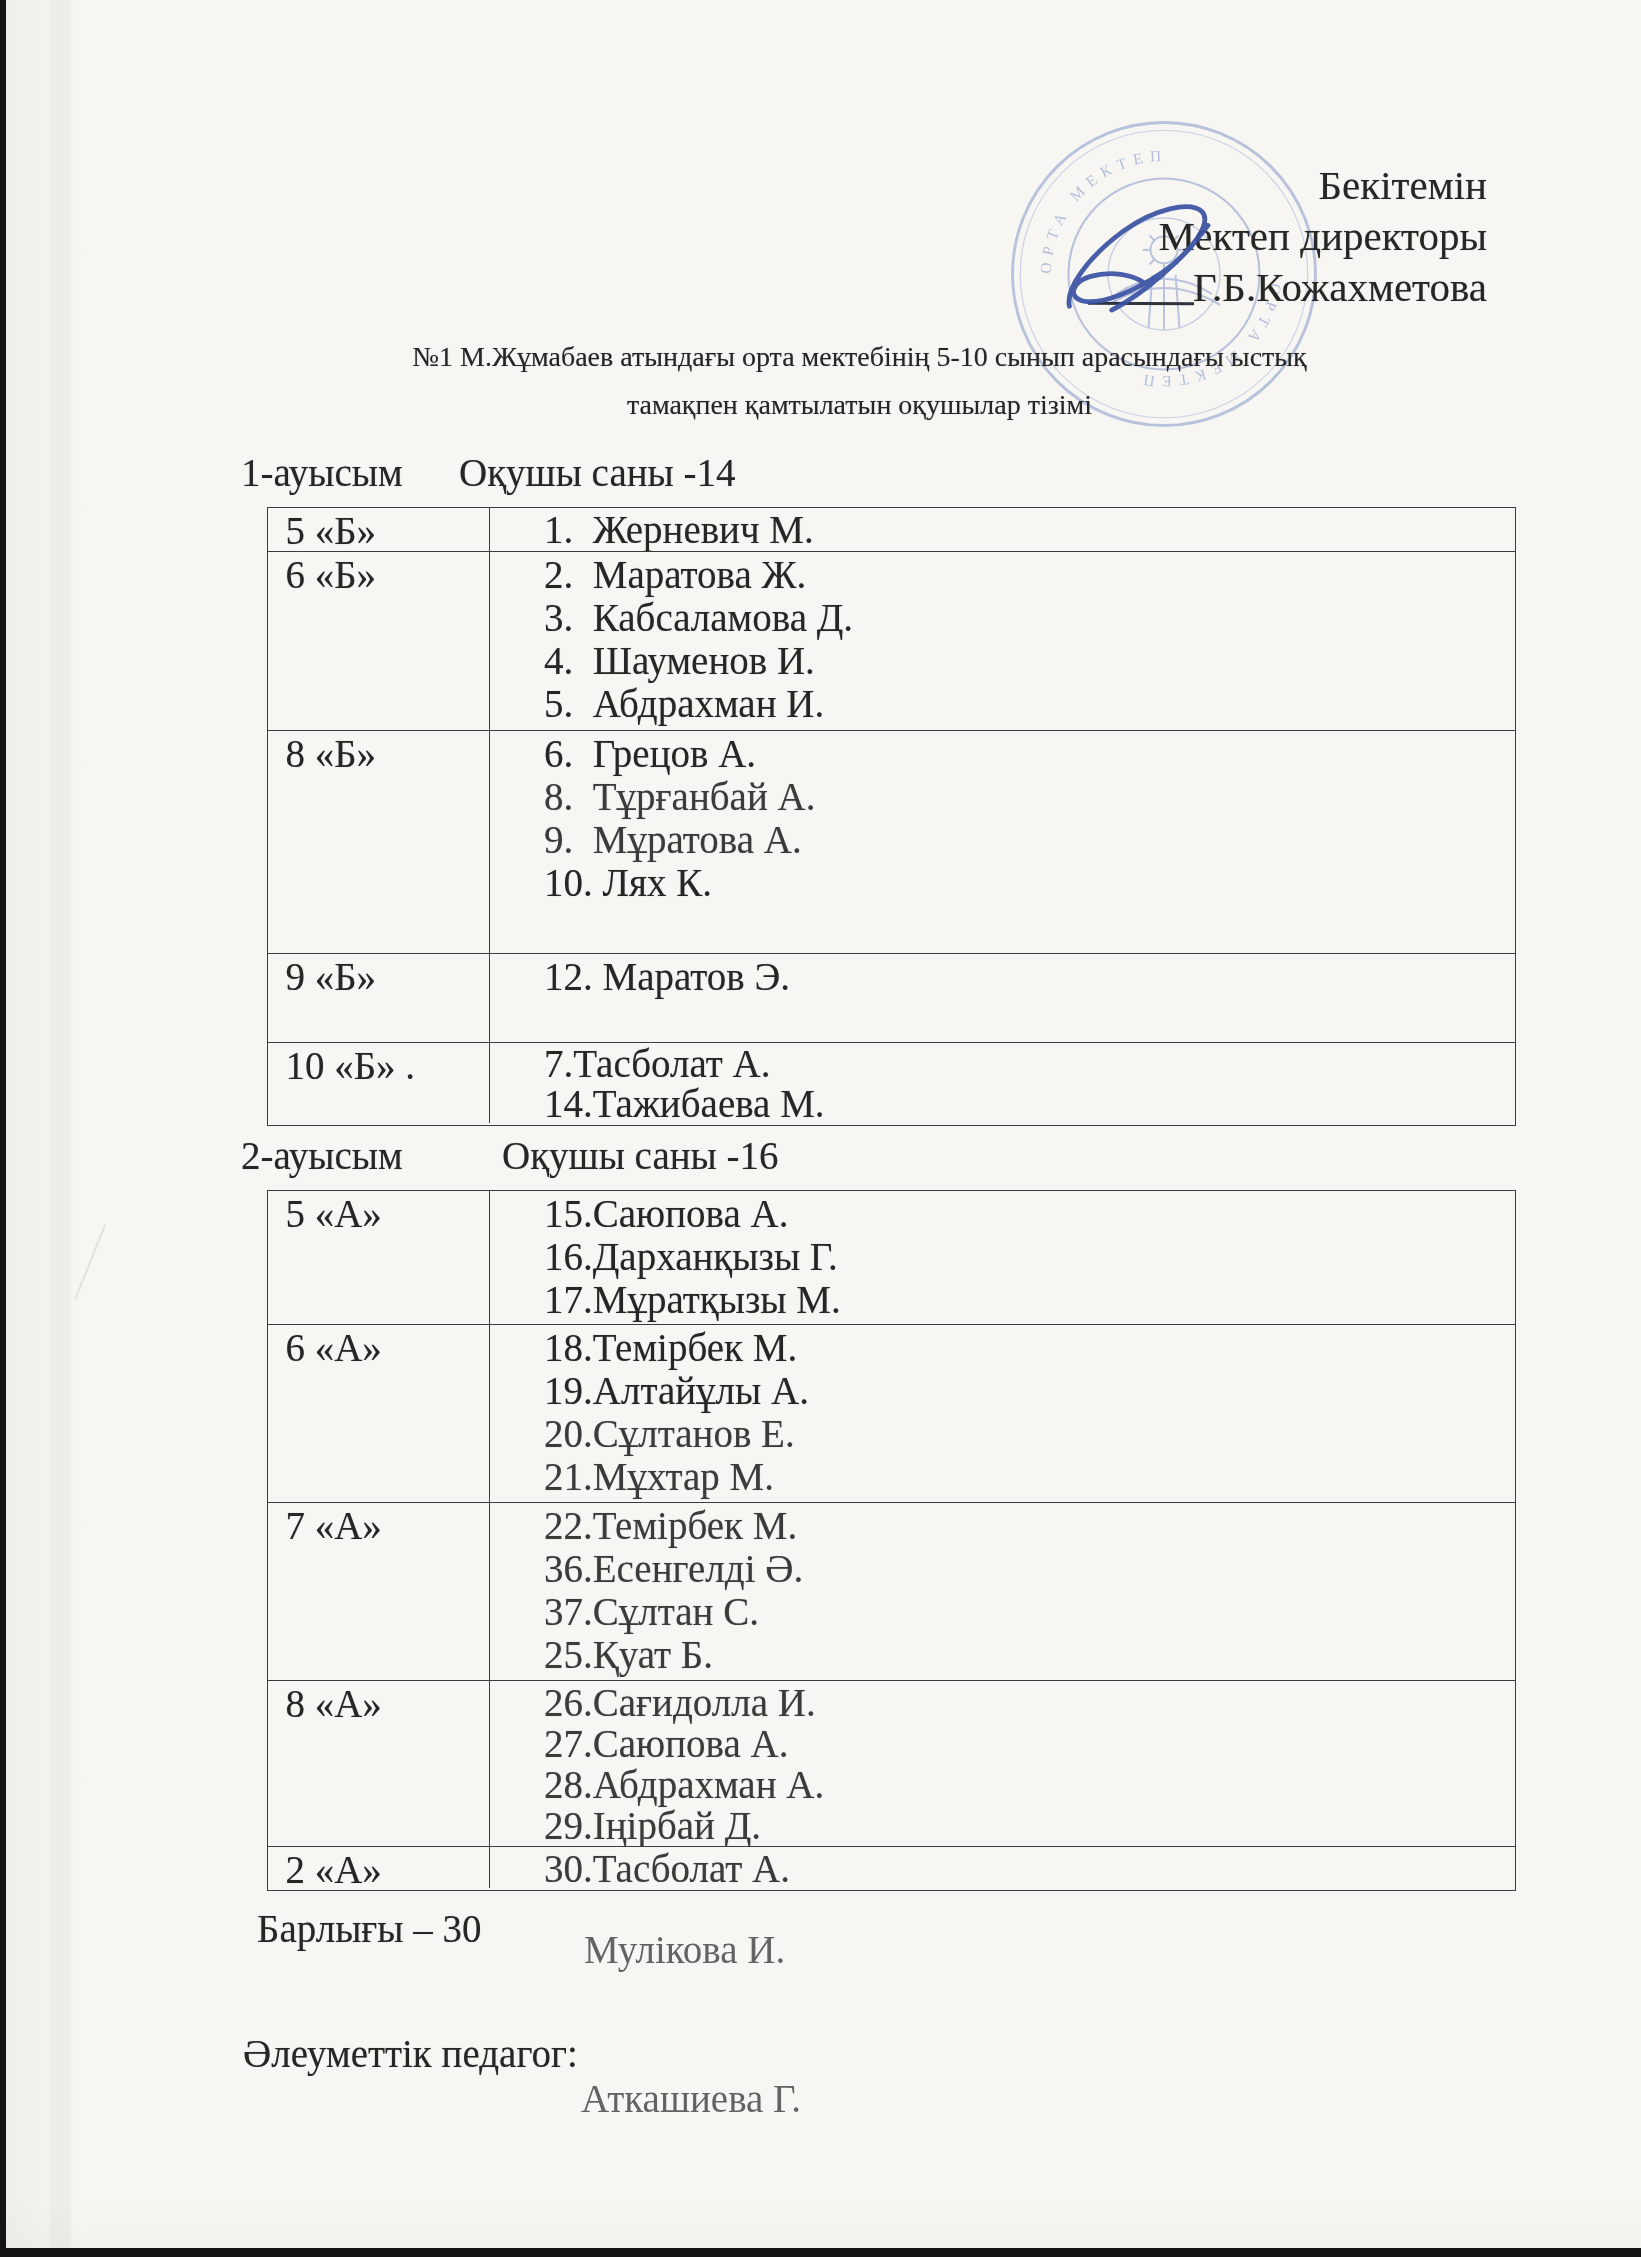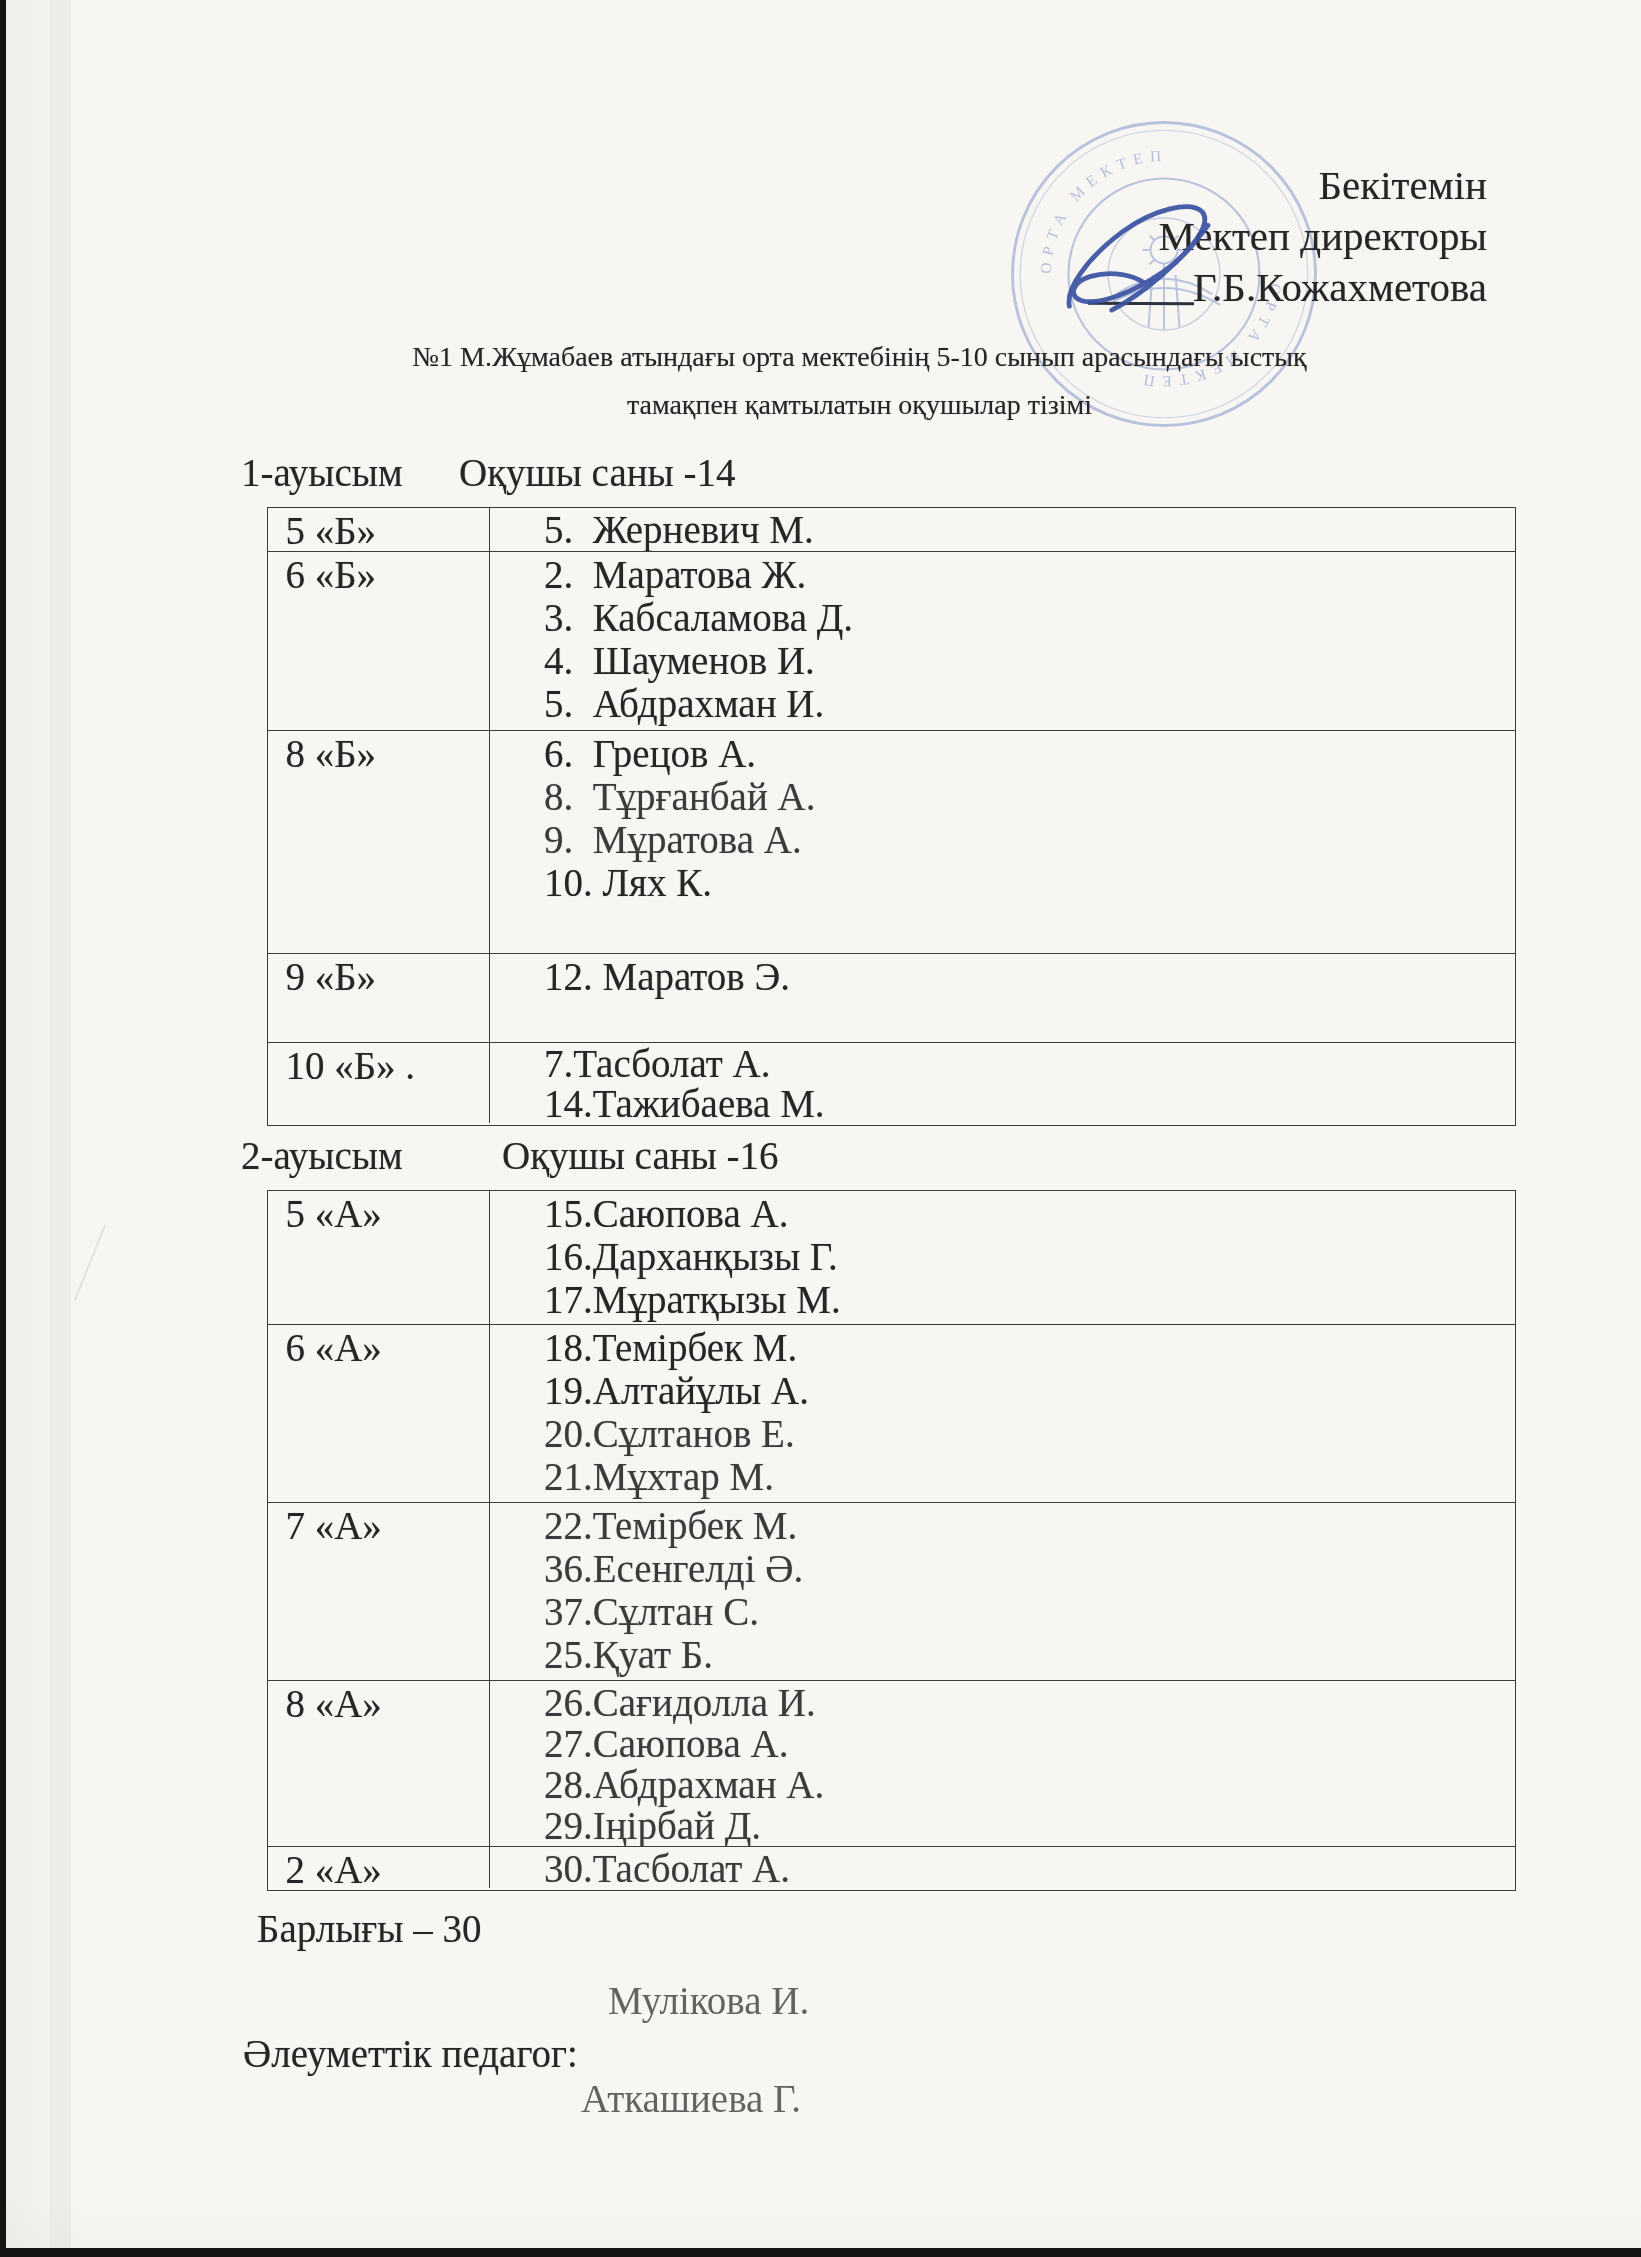--- a/index.html
+++ b/index.html
@@ -48,21 +48,21 @@
   .lh42 .s-line{line-height:41px;}
   .lh41 .s-line{line-height:40px;}
   
   .t1 .r1{height:43px;} .t1 .r2{height:179px;} .t1 .r3{height:223px;} .t1 .r4{height:89px;} .t1 .r5{height:81px;}
   .t2 .r1{height:133px;} .t2 .r2{height:178px;} .t2 .r3{height:178px;} .t2 .r4{height:166px;} .t2 .r5{height:42px;}
 
   .total-label{position:absolute;left:257px;top:1906px;font-size:39px;z-index:2;}
 
   .footer-role{position:absolute;left:243px;top:2031px;font-size:39px;z-index:2;}
   .footer-name{position:absolute;font-size:39px;z-index:2;color:#4a4a4a;filter:blur(0.5px);opacity:.85;}
-  .fn1{left:584px;top:1978px;margin-left:24px;}
+  .fn1{left:584px;top:1927px;}
   .fn2{left:581px;top:2076px;}
   .faded{color:#3b3b3b;filter:blur(0.3px);}
 </style>
 </head>
 <body>
 
 <div class="page">
 
   <svg class="stamp" viewBox="0 0 342 342">
     <defs>
@@ -119,21 +119,21 @@
     <div>тамақпен қамтылатын оқушылар тізімі</div>
   </div>
 
   <span class="shift-label s1-name ink">1-ауысым</span>
   <span class="shift-label s1-count ink">Оқушы саны -14</span>
 
   <div class="doc-table t1">
     <div class="t-row r1 first lh42">
       <div class="cell-class ink">5 «Б»</div>
       <div class="cell-students ink">
-        <div class="s-line">5.  Жерневич М.</div>
+        <div class="s-line">1.  Жерневич М.</div>
       </div>
     </div>
     <div class="t-row r2">
       <div class="cell-class ink">6 «Б»</div>
       <div class="cell-students ink">
         <div class="s-line">2.  Маратова Ж.</div>
         <div class="s-line">3.  Кабсаламова Д.</div>
         <div class="s-line">4.  Шауменов И.</div>
         <div class="s-line">5.  Абдрахман И.</div>
       </div>

